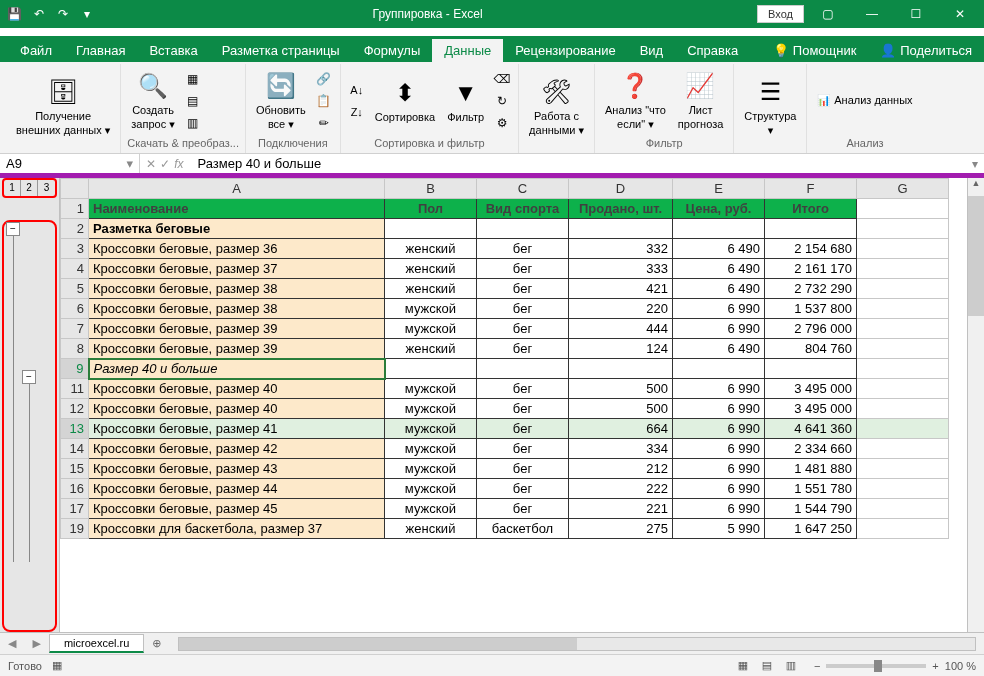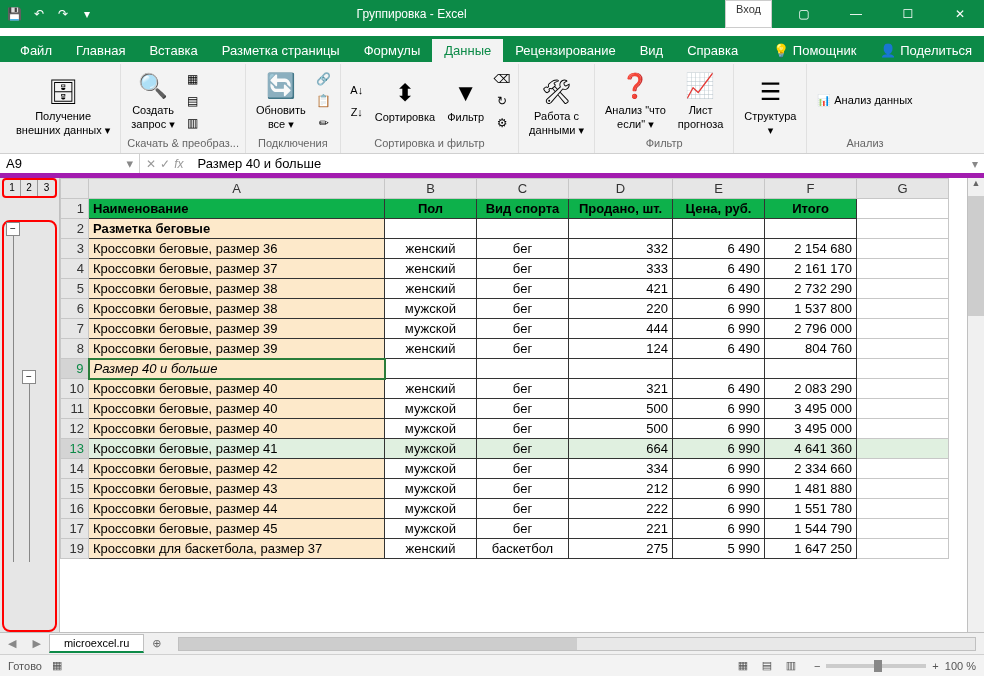--- a/index.html
+++ b/index.html
@@ -2,21 +2,21 @@
 <html><head>
 <meta charset="utf-8">
 <style>
 * { margin: 0; padding: 0; box-sizing: border-box; font-family: 'Segoe UI', Tahoma, sans-serif; }
 body { background: #fff; width: 984px; height: 676px; overflow: hidden; display: flex; flex-direction: column; font-size: 12px; }
 
 .titlebar { background: #0c8a47; height: 28px; display: flex; align-items: center; color: #fff; padding: 0 4px; }
 .qat { display: flex; gap: 2px; align-items: center; }
 .qat-btn { width: 22px; height: 22px; display: flex; align-items: center; justify-content: center; cursor: pointer; }
 .title-center { flex: 1; text-align: center; font-size: 12px; }
-.title-right { display: flex; gap: 12px; }
+.title-right { display: flex; gap: 4px; align-items: center; }
 .win-btn { width: 40px; height: 28px; display: flex; align-items: center; justify-content: center; cursor: pointer; }
 .login-btn { background: #fff; color: #333; padding: 2px 10px; border: 1px solid #ccc; font-size: 11px; }
 
 .tabs { background: #0c8a47; height: 26px; display: flex; align-items: flex-end; padding-left: 8px; margin-top: 8px; }
 .tab { padding: 4px 12px; color: #fff; font-size: 13px; cursor: pointer; }
 .tab.active { background: #f3f3f3; color: #0c8a47; }
 .tab-right { margin-left: auto; display: flex; }
 
 .ribbon { background: #f3f3f3; height: 92px; border-bottom: 1px solid #d0d0d0; display: flex; padding: 2px 6px 0; }
 .ribbon-group { display: flex; flex-direction: column; border-right: 1px solid #e0e0e0; padding: 2px 6px; }
@@ -43,21 +43,21 @@
 .grid-wrap { flex: 1; display: flex; flex-direction: column; overflow: hidden; }
 .grid-scroll { flex: 1; overflow: auto; }
 table.grid { border-collapse: collapse; table-layout: fixed; }
 .grid th, .grid td { border: 1px solid #c7c7c7; height: 20px; font-size: 13px; padding: 0 4px; white-space: nowrap; overflow: hidden; }
 .grid th { background: #e6e6e6; font-weight: normal; text-align: center; color: #333; }
 .grid th.corner { width: 28px; }
 .grid th.rowh { width: 28px; text-align: right; padding-right: 4px; }
 .grid th.active-row { background: #d4d4d4; color: #0c8a47; }
 .col-A { width: 296px; } .col-B { width: 92px; } .col-C { width: 92px; } .col-D { width: 104px; } .col-E { width: 92px; } .col-F { width: 92px; } .col-G { width: 92px; }
 
-.hdr-cell { background: #0db14b; color: #000000; font-weight: bold; text-align: center; border: 1px solid #333 !important; }
+.hdr-cell { background: #0db14b; color: #404040; font-weight: bold; text-align: center; border: 1px solid #333 !important; }
 .hdr-cell.left { text-align: left; }
 .name-cell { background: #fde9ca; text-align: left; border: 1px solid #333 !important; }
 .data-cell { text-align: center; border: 1px solid #333 !important; }
 .data-cell.right { text-align: right; }
 .group-cell { background: #fde9ca; font-weight: bold; text-align: left; border: 1px solid #333 !important; }
 .italic-cell { background: #fde9ca; font-style: italic; text-align: left; border: 2px solid #2b7d3a !important; }
 .hl-row td { background: #e0f0e0 !important; }
 .hl-green { color: #0c8a47; }
 
 .sheet-tabs { height: 22px; border-top: 1px solid #c0c0c0; display: flex; align-items: center; background: #f0f0f0; font-size: 11px; }
@@ -364,30 +364,20 @@
           <td class="data-cell"></td>
               <td class="data-cell"></td>
               <td class="data-cell"></td>
               <td class="data-cell"></td>
               <td class="data-cell"></td>
               <td></td>
         </tr>
         </tbody>
           <tbody id="rows2">
             <tr>
-              <th class="rowh ">10</th>
-      <td class="name-cell">Кроссовки беговые, размер 40</td>
-      <td class="data-cell">женский</td>
-      <td class="data-cell">бег</td>
-      <td class="data-cell right">321</td>
-      <td class="data-cell right">6 490</td>
-      <td class="data-cell right">2 083 290</td>
-      <td></td>
-            </tr>
-            <tr>
               <th class="rowh ">11</th>
       <td class="name-cell">Кроссовки беговые, размер 40</td>
       <td class="data-cell">мужской</td>
       <td class="data-cell">бег</td>
       <td class="data-cell right">500</td>
       <td class="data-cell right">6 990</td>
       <td class="data-cell right">3 495 000</td>
       <td></td>
             </tr>
             <tr>

